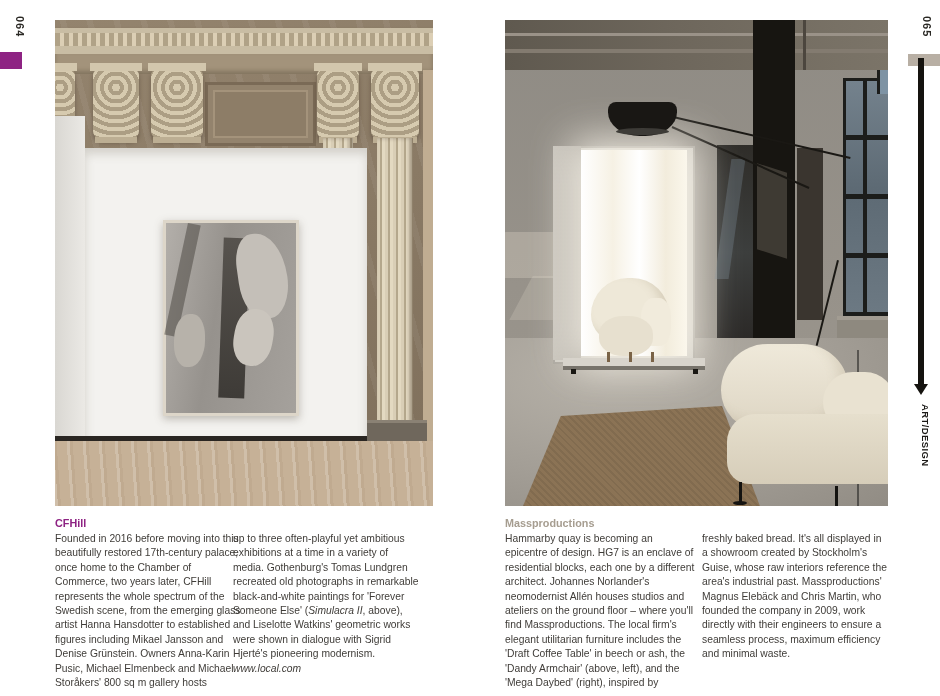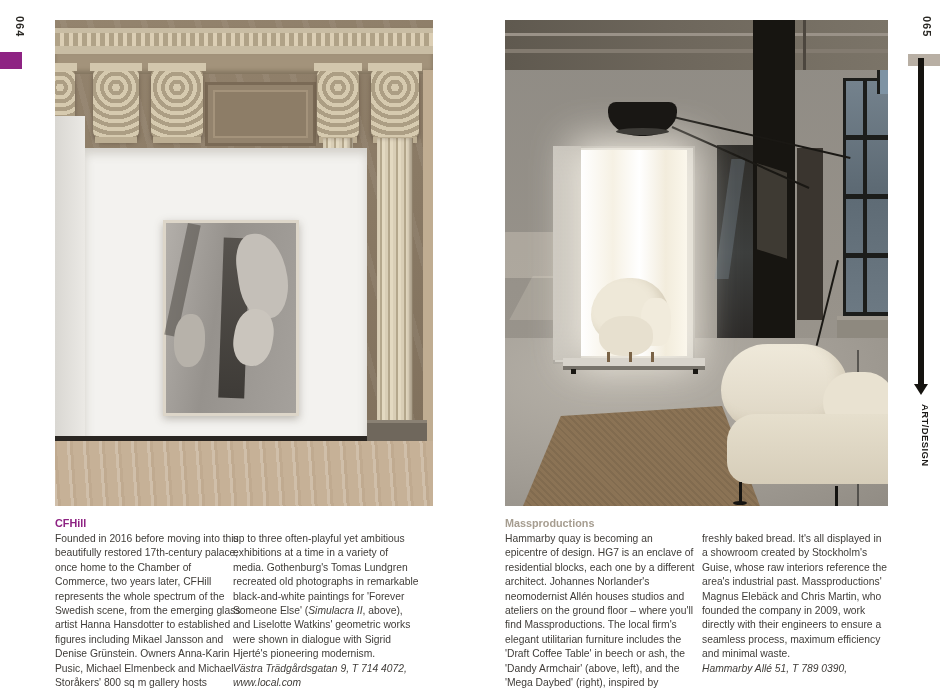--- a/index.html
+++ b/index.html
@@ -212,23 +212,21 @@
 
   <div class="pagenum pagenum-right">065</div>
   <div class="tab-right"></div>
   <div class="arrow-bar"></div>
   <div class="arrow-head"></div>
   <div class="section-label">ART/DESIGN</div>
 
   <div class="heading heading-left">CFHill</div>
   <p class="body-col col-l1">Founded in 2016 before moving into this beautifully restored 17th-century palace, once home to the Chamber of Commerce, two years later, CFHill represents the whole spectrum of the Swedish scene, from the emerging glass artist Hanna Hansdotter to established figures including Mikael Jansson and Denise Grünstein. Owners Anna-Karin Pusic, Michael Elmenbeck and Michael Storåkers' 800 sq m gallery hosts</p>
   <p class="body-col col-l2"><span>up to three often-playful yet ambitious exhibitions at a time in a variety of media. Gothenburg's Tomas Lundgren recreated old photographs in remarkable black-and-white paintings for 'Forever Someone Else' (</span><span class="it">Simulacra II</span><span>, above), and Liselotte Watkins' geometric works were shown in dialogue with Sigrid Hjerté's pioneering modernism.</span>
-    <span class="addr" style="display:block">Västra Trädgårdsgatan 9, T 714 4072,</span>
     <span class="addr" style="display:block">www.local.com</span>
   </p>
 
   <div class="heading heading-right">Massproductions</div>
   <p class="body-col col-r1">Hammarby quay is becoming an epicentre of design. HG7 is an enclave of residential blocks, each one by a different architect. Johannes Norlander's neomodernist Allén houses studios and ateliers on the ground floor – where you'll find Massproductions. The local firm's elegant utilitarian furniture includes the 'Draft Coffee Table' in beech or ash, the 'Dandy Armchair' (above, left), and the 'Mega Daybed' (right), inspired by</p>
   <p class="body-col col-r2"><span>freshly baked bread. It's all displayed in a showroom created by Stockholm's Guise, whose raw interiors reference the area's industrial past. Massproductions' Magnus Elebäck and Chris Martin, who founded the company in 2009, work directly with their engineers to ensure a seamless process, maximum efficiency and minimal waste.</span>
-    <span class="addr" style="display:block">Hammarby Allé 51, T 789 0390,</span>
   </p>
 
 </div>
 
 </body></html>

